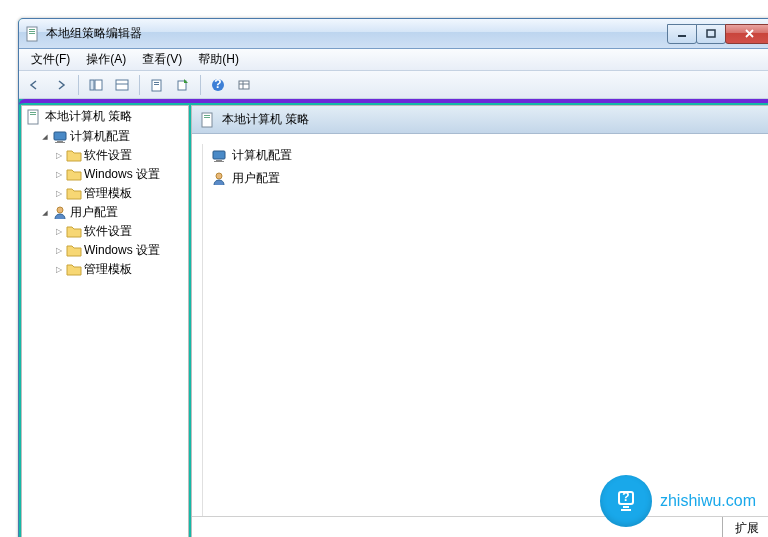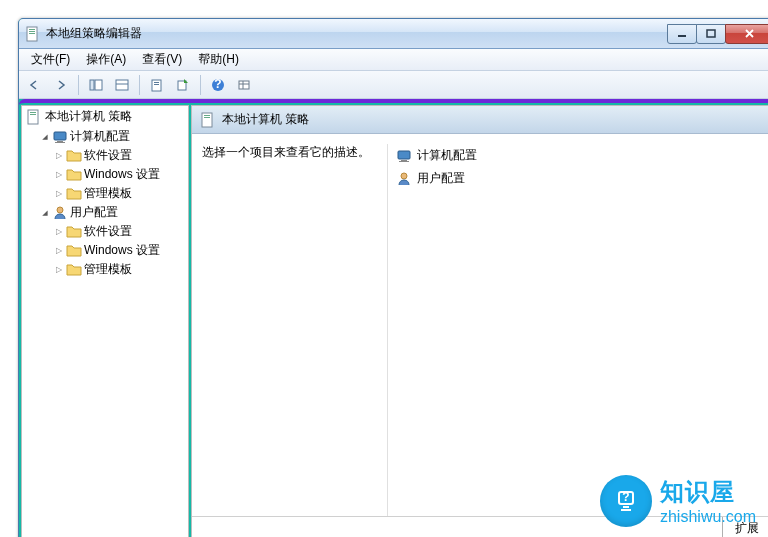--- a/index.html
+++ b/index.html
@@ -229,23 +229,20 @@
     <div class="detail-pane">
       <div class="detail-header">
         <svg class="ico" viewBox="0 0 16 16">
             <rect x="2" y="1" width="10" height="14" fill="#fff" stroke="#7a8a9a"></rect>
             <rect x="4" y="3" width="6" height="1" fill="#6a8"></rect>
             <rect x="4" y="5" width="6" height="1" fill="#6a8"></rect>
           </svg>
         <span style="font-weight:500;">本地计算机 策略</span>
       </div>
       <div class="detail-body">
-        <div class="desc-col">
-          <div>选择一个项目来查看它的描述。</div>
-        </div>
         <div class="list-col">
           <div class="list-item">
             <svg class="ico" viewBox="0 0 16 16">
                 <rect x="2" y="3" width="12" height="8" rx="1" fill="#4a8ac7" stroke="#2a5a8a"></rect>
                 <rect x="5" y="12" width="6" height="1" fill="#888"></rect>
                 <rect x="3" y="13" width="10" height="1" fill="#888"></rect>
               </svg>
             <span>计算机配置</span>
           </div>
           <div class="list-item">
@@ -269,16 +266,15 @@
 <div class="watermark">
   <div class="wm-badge">
     <svg width="30" height="30" viewBox="0 0 30 30">
         <rect x="8" y="6" width="14" height="12" rx="2" fill="none" stroke="#fff" stroke-width="2"></rect>
         <rect x="12" y="20" width="6" height="2" fill="#fff"></rect>
         <rect x="10" y="23" width="10" height="2" fill="#fff"></rect>
         <text x="15" y="15" text-anchor="middle" fill="#fff" font-size="10" font-weight="bold">?</text>
       </svg>
   </div>
   <div class="wm-text">
-    <div class="wm-cn">知识屋</div>
     <div class="wm-en">zhishiwu.com</div>
   </div>
 </div>
 
 </body></html>

